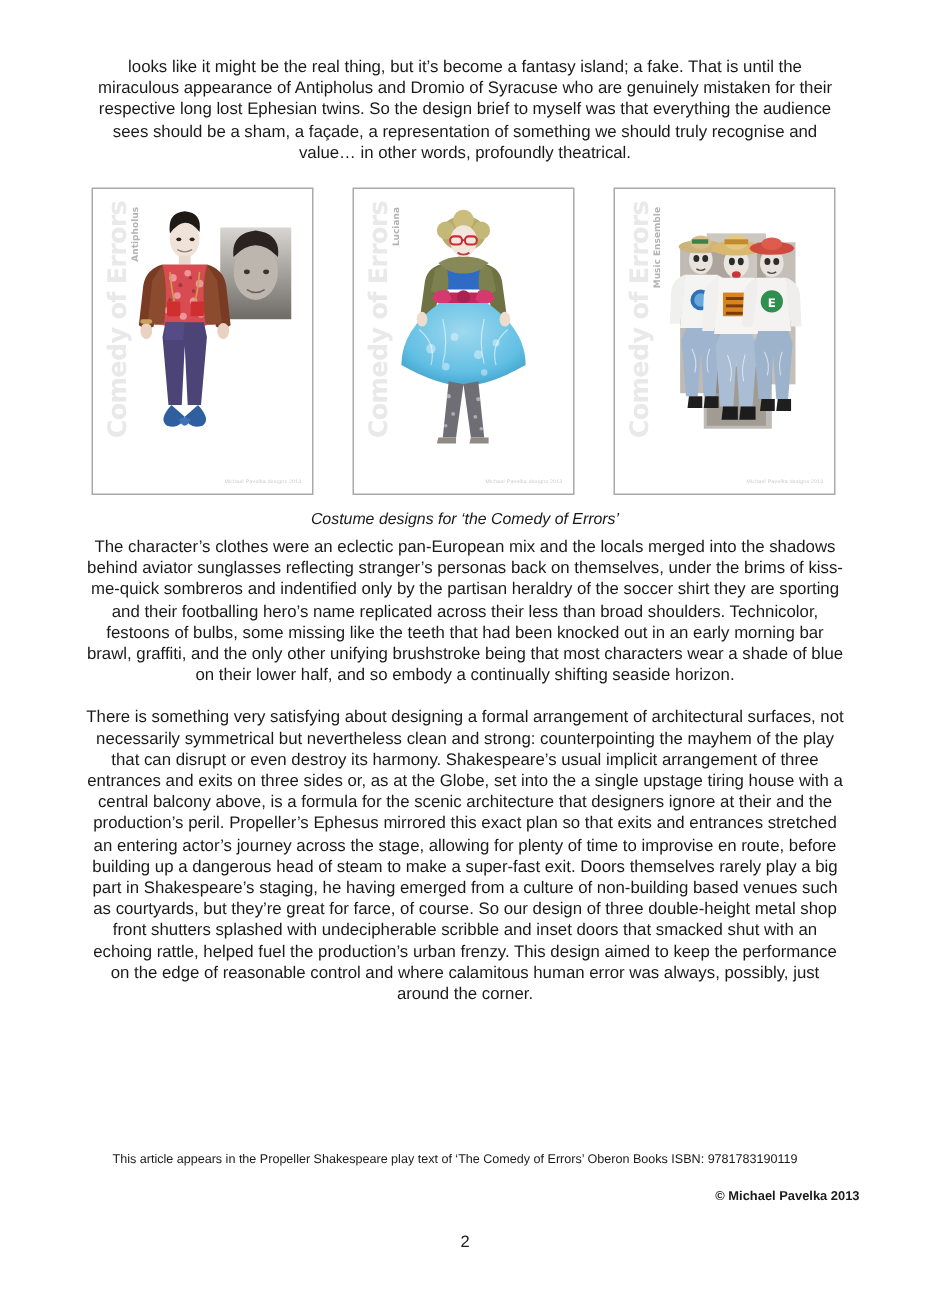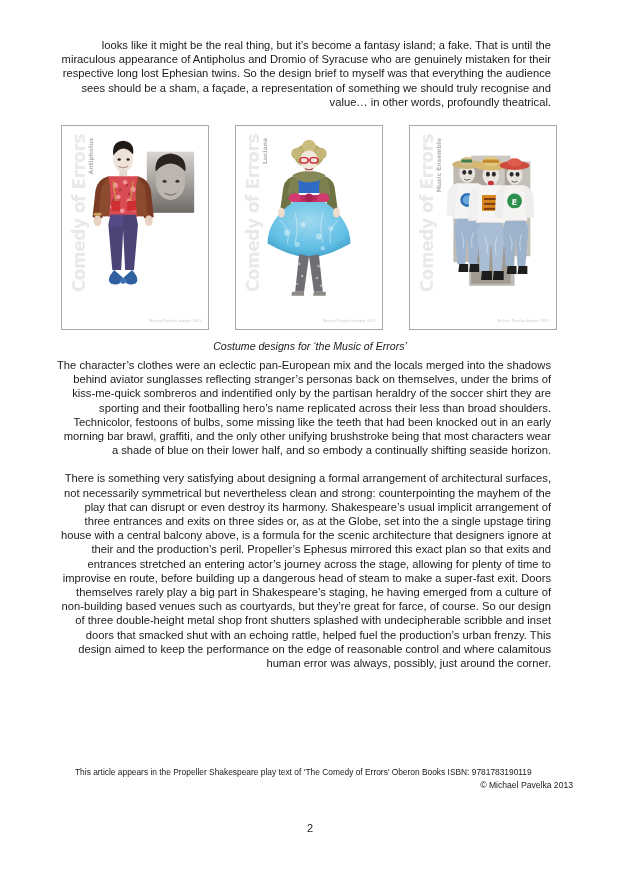--- a/index.html
+++ b/index.html
@@ -16,24 +16,24 @@
     font-family: "Liberation Sans", sans-serif;
     color: #000000;
   }
   .content {
     position: absolute;
     left: 57px;
     top: 38px;
     width: 506px;
   }
   p.body-text {
-    margin: 0 12px 14px 0;
+    margin: 0 0 14px 0;
     font-size: 11.2px;
     line-height: 14.2px;
-    text-align: right;
+    text-align: center;
     color: #1a1a1a;
   }
   
   .figure-block {
     margin: 16px 0 6px 0;
   }
   .panel-row {
     display: flex;
     justify-content: space-between;
     width: 496px;
@@ -104,25 +104,26 @@
     top: 766px;
     width: 500px;
   }
   .footer-note {
     font-size: 8.4px;
     color: #1a1a1a;
     line-height: 12px;
     white-space: nowrap;
   }
   .footer-copy {
-    margin-top: 2px;
+    margin-top: 14px;
     font-size: 8.6px;
     color: #1a1a1a;
     text-align: right;
     padding-right: 2px;
+    font-weight: bold;
   }
   .page-number {
     position: absolute;
     left: 0;
     top: 822px;
     width: 620px;
     text-align: center;
     font-size: 11px;
     color: #1a1a1a;
   }
@@ -352,21 +353,21 @@
             <path d="M99 142 h9 v8 h-10z" fill="#1e1e1e"></path>
             <path d="M110 142 h9 v8 h-10z" fill="#1e1e1e"></path>
           </svg>
           <div class="panel-title">Comedy of Errors</div>
           <div class="panel-subtitle">Music Ensemble</div>
           <div class="panel-signature">Michael Pavelka   designs 2013</div>
         </div>
 
       </div>
 
-      <div class="fig-caption">Costume designs for ‘the Music of Errors’</div>
+      <div class="fig-caption">Costume designs for ‘the Comedy of Errors’</div>
     </div>
 
     <p class="body-text">The character’s clothes were an eclectic pan-European mix and the locals merged into the shadows behind aviator sunglasses reflecting stranger’s personas back on themselves, under the brims of kiss-me-quick sombreros and indentified only by the partisan heraldry of the soccer shirt they are sporting and their footballing hero’s name replicated across their less than broad shoulders. Technicolor, festoons of bulbs, some missing like the teeth that had been knocked out in an early morning bar brawl, graffiti, and the only other unifying brushstroke being that most characters wear a shade of blue on their lower half, and so embody a continually shifting seaside horizon.</p>
     <p class="body-text">There is something very satisfying about designing a formal arrangement of architectural surfaces, not necessarily symmetrical but nevertheless clean and strong: counterpointing the mayhem of the play that can disrupt or even destroy its harmony. Shakespeare’s usual implicit arrangement of three entrances and exits on three sides or, as at the Globe, set into the a single upstage tiring house with a central balcony above, is a formula for the scenic architecture that designers ignore at their and the production’s peril. Propeller’s Ephesus mirrored this exact plan so that exits and entrances stretched an entering actor’s journey across the stage, allowing for plenty of time to improvise en route, before building up a dangerous head of steam to make a super-fast exit. Doors themselves rarely play a big part in Shakespeare’s staging, he having emerged from a culture of non-building based venues such as courtyards, but they’re great for farce, of course. So our design of three double-height metal shop front shutters splashed with undecipherable scribble and inset doors that smacked shut with an echoing rattle, helped fuel the production’s urban frenzy. This design aimed to keep the performance on the edge of reasonable control and where calamitous human error was always, possibly, just around the corner.</p>
 
   </div>
 
   <div class="footer">
     <div class="footer-note">This article appears in the Propeller Shakespeare play text of ‘The Comedy of Errors’ Oberon Books ISBN: 9781783190119</div>
     <div class="footer-copy">© Michael Pavelka  2013</div>

